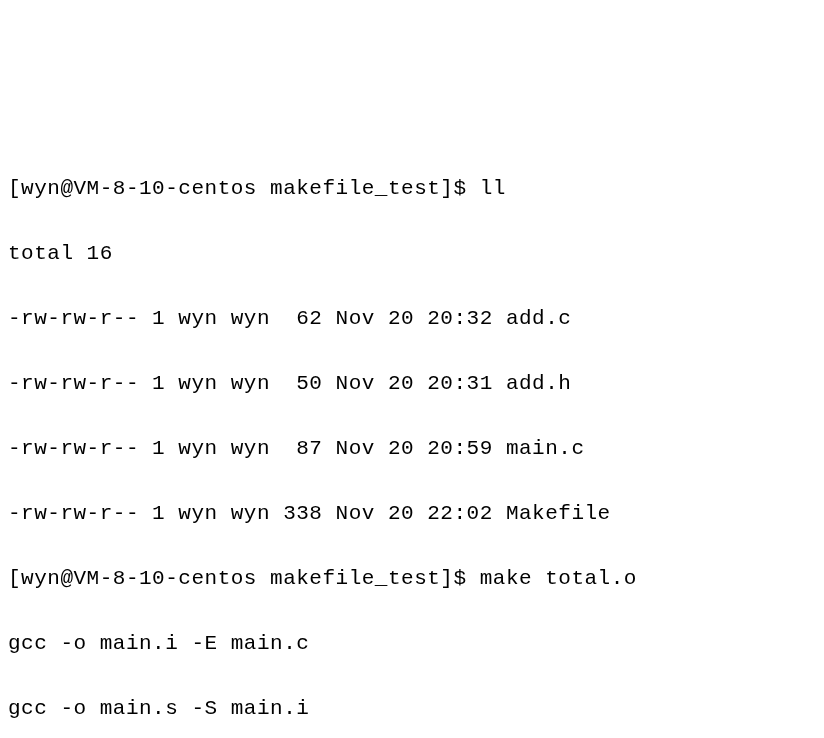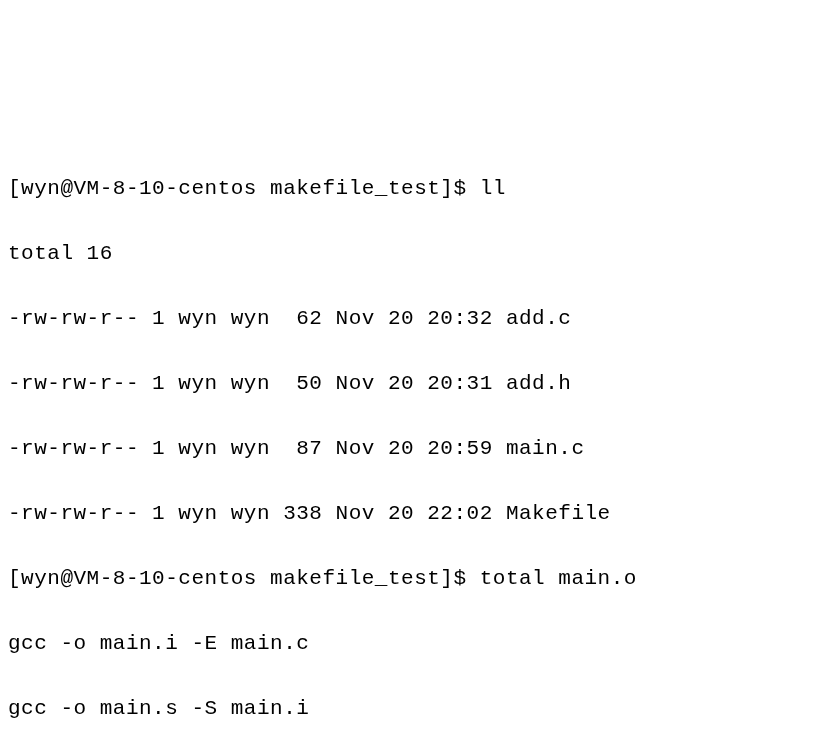--- a/index.html
+++ b/index.html
@@ -29,21 +29,21 @@
 
 
 
 <div class="terminal">
 <span class="line"><span>[wyn@VM-8-10-centos makefile_test]$ </span><span>ll</span></span>
 <span class="line">total 16</span>
 <span class="line">-rw-rw-r-- 1 wyn wyn  62 Nov 20 20:32 add.c</span>
 <span class="line">-rw-rw-r-- 1 wyn wyn  50 Nov 20 20:31 add.h</span>
 <span class="line">-rw-rw-r-- 1 wyn wyn  87 Nov 20 20:59 main.c</span>
 <span class="line">-rw-rw-r-- 1 wyn wyn 338 Nov 20 22:02 Makefile</span>
-<span class="line"><span>[wyn@VM-8-10-centos makefile_test]$ </span><span>total main.o</span></span>
+<span class="line"><span>[wyn@VM-8-10-centos makefile_test]$ </span><span>make total.o</span></span>
 <span class="line">gcc -o main.i -E main.c</span>
 <span class="line">gcc -o main.s -S main.i</span>
 
 
 
 
 
 
 
 

